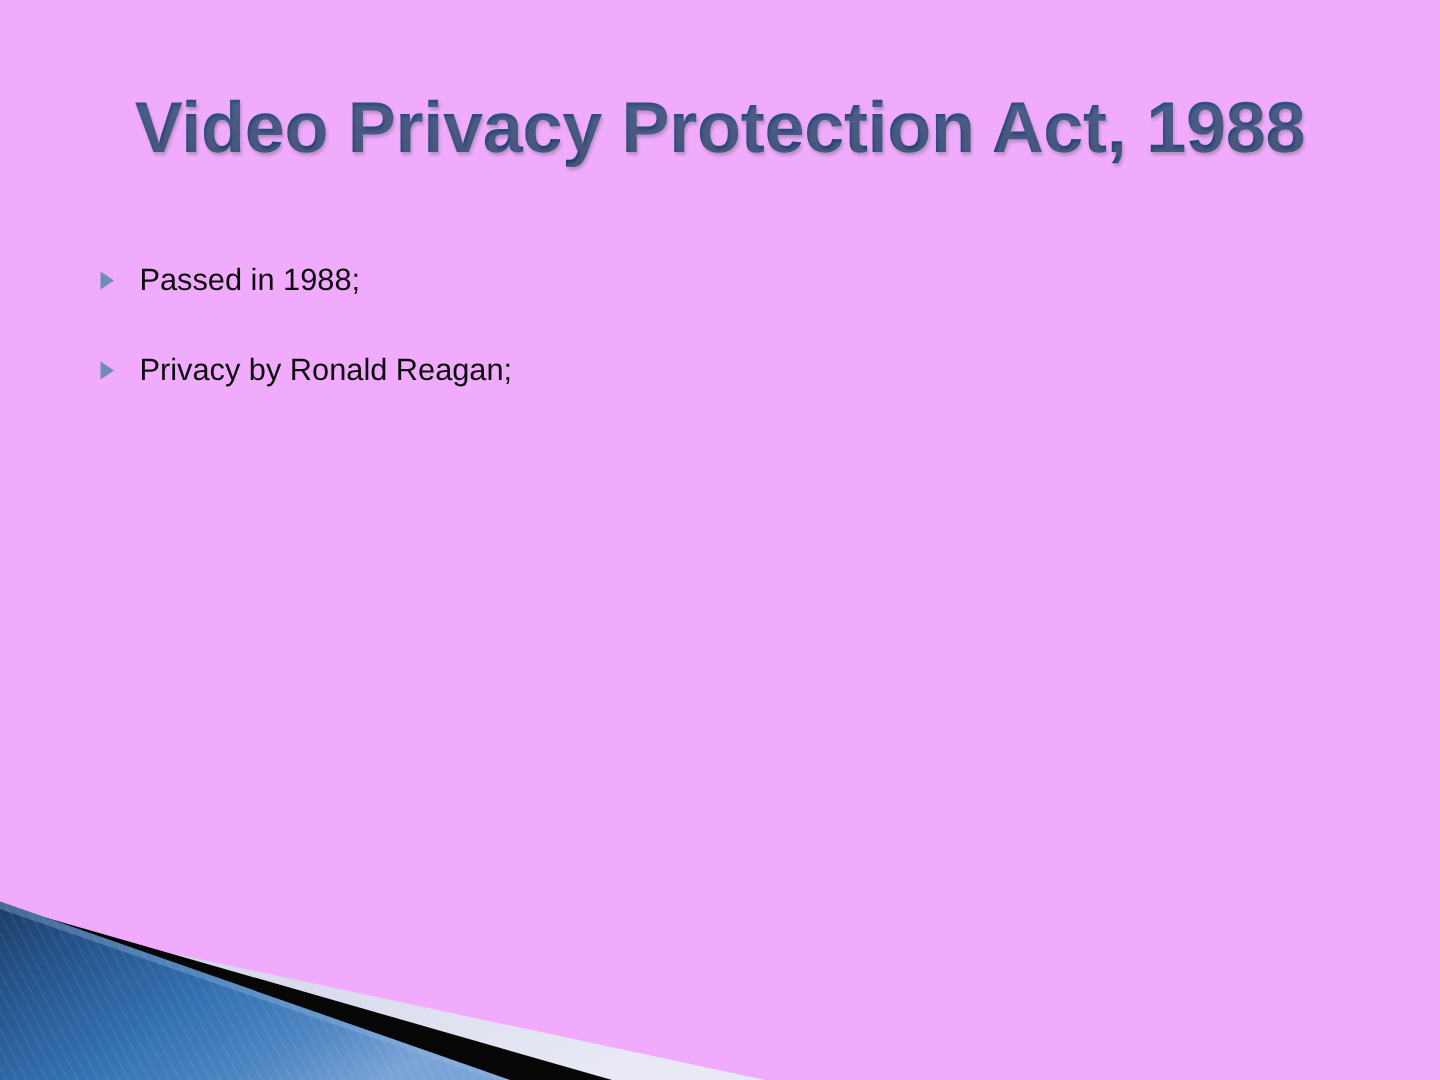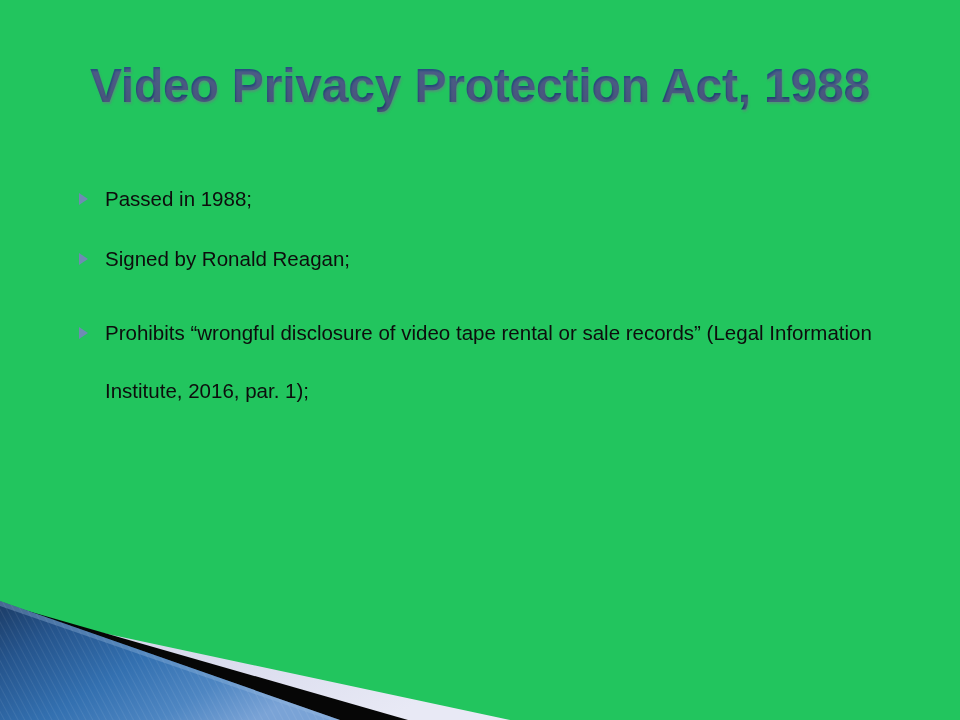--- a/index.html
+++ b/index.html
@@ -48,21 +48,21 @@
   #slide-title::after {
     content: "";
   }
 
   
   #body-list {
     position: absolute;
     left: 60px;
     top: 172px;
     width: 830px;
-    margin: 12px;
+    margin: 0;
     padding: 0;
     list-style: none;
   }
   .bullet-row {
     position: relative;
     padding-left: 33px;
     margin: 0 0 30px 0;
     font-family: "Liberation Sans", sans-serif;
     font-size: 20.5px;
     line-height: 30px;
@@ -100,42 +100,38 @@
   }
   #corner-art svg {
     display: block;
     width: 540px;
     height: 135px;
   }
 </style>
 </head>
 <body>
 
-<div id="slide" style="background: #22c55e;">
+<div id="slide" style="background: #f0abfc;">
 
   <div id="title-block">
     <span id="slide-title">Video Privacy Protection Act, 1988</span>
   </div>
 
   <ul id="body-list">
 
     <li class="bullet-row">
       <span class="bullet-marker" style="border-left-color: rgb(111, 140, 180);"></span>
       <span class="bullet-text" style="color: rgb(13, 13, 13);">Passed in 1988;</span>
     </li>
 
     <li class="bullet-row">
       <span class="bullet-marker" style="border-left-color: rgb(111, 140, 180);"></span>
-      <span class="bullet-text" style="color: rgb(13, 13, 13);">Signed by Ronald Reagan;</span>
+      <span class="bullet-text" style="color: rgb(13, 13, 13);">Privacy by Ronald Reagan;</span>
     </li>
 
-    <li class="bullet-row wrapped">
-      <span class="bullet-marker" style="border-left-color: rgb(111, 140, 180);"></span>
-      <span class="bullet-text" style="color: rgb(13, 13, 13);">Prohibits “wrongful disclosure of video tape rental or sale records” (Legal Information Institute, 2016, par. 1);</span>
-    </li>
 
 
   </ul>
 
   <div id="corner-art">
     <svg viewBox="0 0 540 135" preserveAspectRatio="none">
       <defs>
         <linearGradient id="blueGrad" x1="0" y1="0" x2="1" y2="0.55">
           <stop offset="0%" stop-color="#1C3C66"></stop>
           <stop offset="22%" stop-color="#25548C"></stop>

